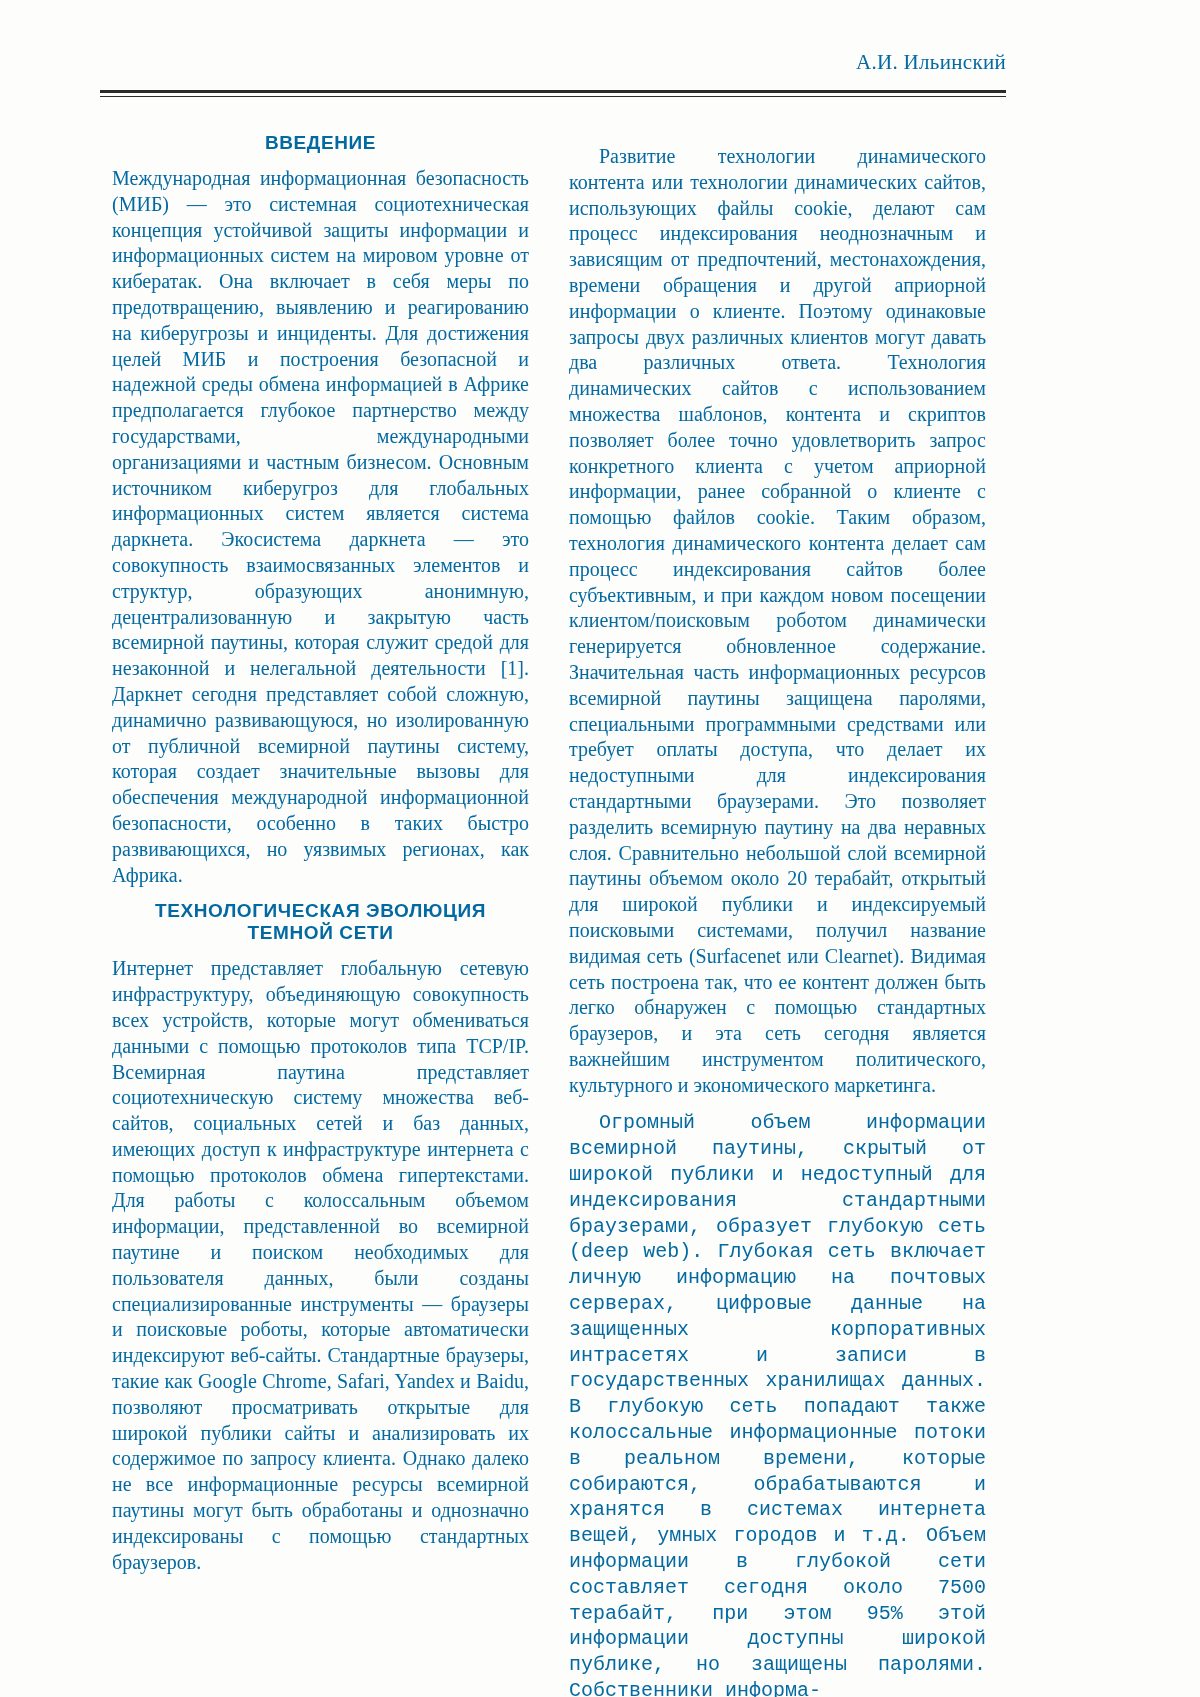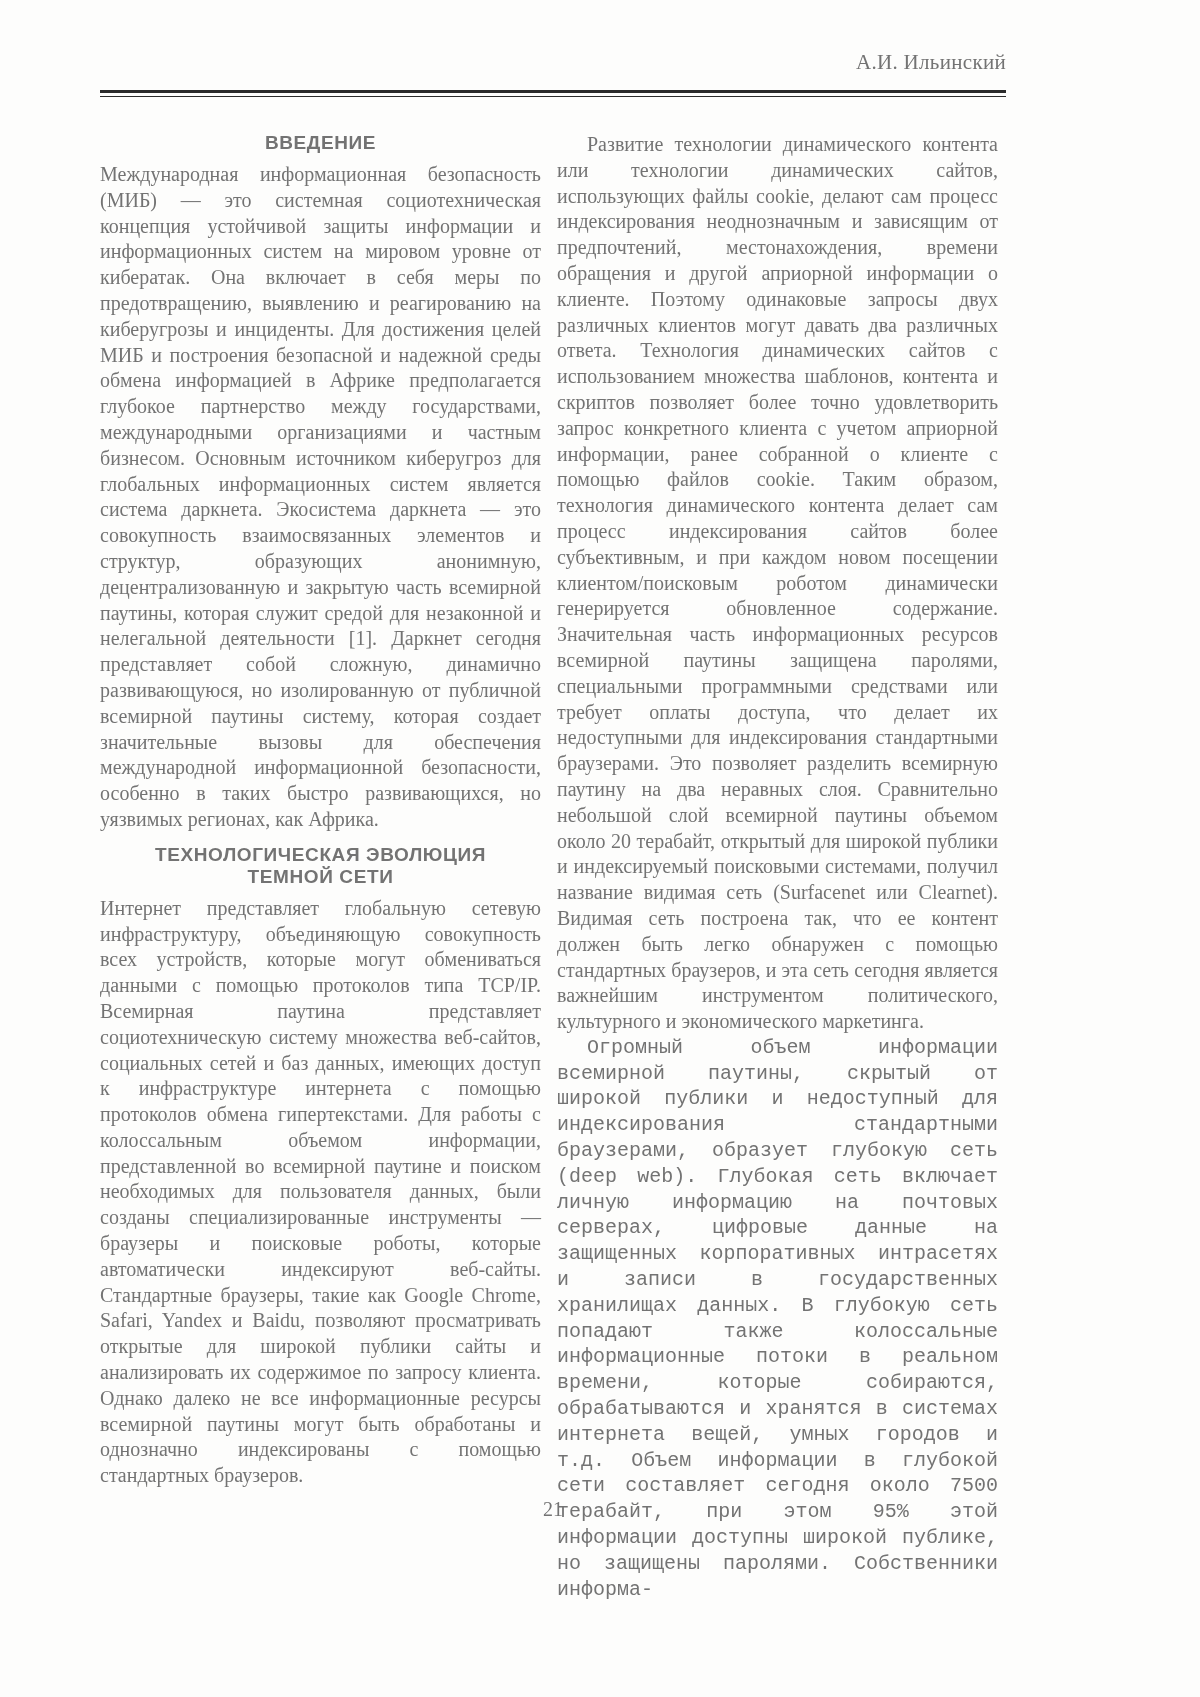--- a/index.html
+++ b/index.html
@@ -6,21 +6,21 @@
     margin: 0;
     padding: 0;
     background: #e8e8e8;
   }
   .page {
     position: relative;
     width: 1200px;
     height: 1697px;
     margin: 0 auto;
     background: #fdfdfc;
-    color: #737373;
+    color: #0369a1;
     font-family: "Liberation Serif", "DejaVu Serif", serif;
     overflow: hidden;
   }
   .running-head {
     position: absolute;
     top: 50px;
     left: 100px;
     width: 906px;
     text-align: right;
     font-size: 21px;
@@ -55,21 +55,21 @@
     margin: 0 0 8px 0;
     white-space: pre-line;
   }
   .section-heading.second {
     margin-top: 11px;
   }
   .body-para {
     font-size: 20px;
     line-height: 25.8px;
     text-align: justify;
-    margin: 0;
+    margin: 12px;
   }
   .body-para.indent {
     text-indent: 30px;
   }
   .body-para + .body-para {
     margin-top: 0;
     font-family: Liberation Mono, monospace;
   }
   .page-number {
     position: absolute;
@@ -100,15 +100,14 @@
       <p class="body-para">Интернет представляет глобальную сетевую инфраструктуру, объединяющую совокупность всех устройств, которые могут обмениваться данными с помощью протоколов типа TCP/IP. Всемирная паутина представляет социотехническую систему множества веб-сайтов, социальных сетей и баз данных, имеющих доступ к инфраструктуре интернета с помощью протоколов обмена гипертекстами. Для работы с колоссальным объемом информации, представленной во всемирной паутине и поиском необходимых для пользователя данных, были созданы специализированные инструменты — браузеры и поисковые роботы, которые автоматически индексируют веб-сайты. Стандартные браузеры, такие как Google Chrome, Safari, Yandex и Baidu, позволяют просматривать открытые для широкой публики сайты и анализировать их содержимое по запросу клиента. Однако далеко не все информационные ресурсы всемирной паутины могут быть обработаны и однозначно индексированы с помощью стандартных браузеров.</p>
     </div>
 
     <div class="col">
       <p class="body-para indent">Развитие технологии динамического контента или технологии динамических сайтов, использующих файлы cookie, делают сам процесс индексирования неоднозначным и зависящим от предпочтений, местонахождения, времени обращения и другой априорной информации о клиенте. Поэтому одинаковые запросы двух различных клиентов могут давать два различных ответа. Технология динамических сайтов с использованием множества шаблонов, контента и скриптов позволяет более точно удовлетворить запрос конкретного клиента с учетом априорной информации, ранее собранной о клиенте с помощью файлов cookie. Таким образом, технология динамического контента делает сам процесс индексирования сайтов более субъективным, и при каждом новом посещении клиентом/поисковым роботом динамически генерируется обновленное содержание. Значительная часть информационных ресурсов всемирной паутины защищена паролями, специальными программными средствами или требует оплаты доступа, что делает их недоступными для индексирования стандартными браузерами. Это позволяет разделить всемирную паутину на два неравных слоя. Сравнительно небольшой слой всемирной паутины объемом около 20 терабайт, открытый для широкой публики и индексируемый поисковыми системами, получил название видимая сеть (Surfacenet или Clearnet). Видимая сеть построена так, что ее контент должен быть легко обнаружен с помощью стандартных браузеров, и эта сеть сегодня является важнейшим инструментом политического, культурного и экономического маркетинга.</p>
       <p class="body-para indent">Огромный объем информации всемирной паутины, скрытый от широкой публики и недоступный для индексирования стандартными браузерами, образует глубокую сеть (deep web). Глубокая сеть включает личную информацию на почтовых серверах, цифровые данные на защищенных корпоративных интрасетях и записи в государственных хранилищах данных. В глубокую сеть попадают также колоссальные информационные потоки в реальном времени, которые собираются, обрабатываются и хранятся в системах интернета вещей, умных городов и т.д. Объем информации в глубокой сети составляет сегодня около 7500 терабайт, при этом 95% этой информации доступны широкой публике, но защищены паролями. Собственники информа-</p>
     </div>
 
   </div>
 
-  <div class="page-number">21</div>
 
 </div>
 
 </body></html>

